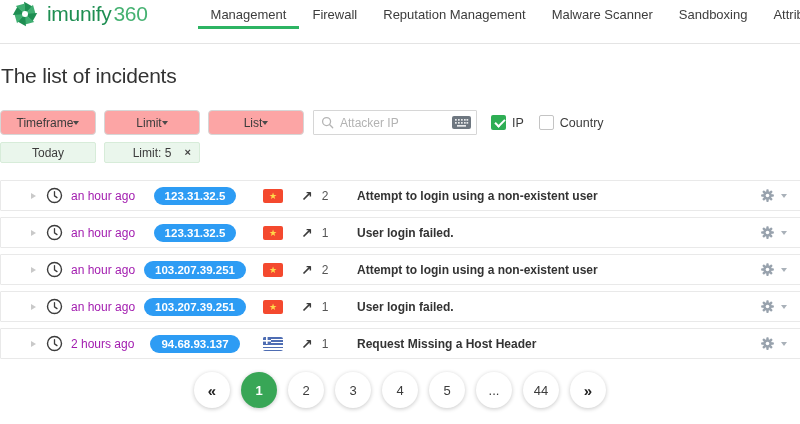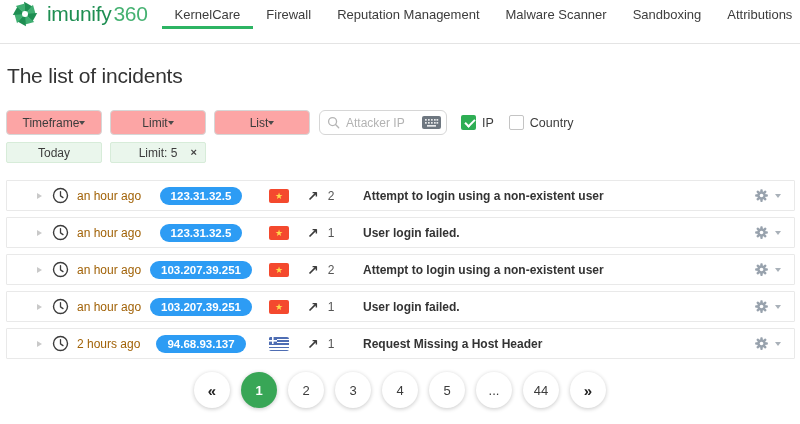--- a/index.html
+++ b/index.html
@@ -1,45 +1,45 @@
 <!DOCTYPE html>
 <html><head>
 <meta charset="utf-8">
 <style>
   * { box-sizing: border-box; margin: 0; padding: 0; }
   html, body { width: 800px; height: 424px; background: #fff; overflow: hidden;
     font-family: "Liberation Sans", "DejaVu Sans", sans-serif; color: #3c3c3c; }
 
   
   .header { height: 44px; display: flex; align-items: stretch;
-    border-bottom: 1px solid #e4e4e4; padding: 0 14px 15px 10px; background: #fff; }
+    border-bottom: 1px solid #e4e4e4; padding: 0 14px 15px 10px; background: #fff; gap: 36px; }
   .logo { display: flex; align-items: center; gap: 7px; margin-right: 14px; }
   .logo-text { font-size: 21px; letter-spacing: -0.3px; color: #1e8e52; font-weight: 500; }
   .logo-text .suffix { color: #45b171; font-weight: 400; margin-left: 2px; }
   .nav { display: flex; align-items: stretch; }
   .nav-item { display: flex; align-items: center; padding: 0 13px; font-size: 13px;
     color: #3c3c3c; cursor: pointer; position: relative; white-space: nowrap; }
   .nav-item.active { font-weight: 400; }
   .nav-item.active::after { content: ""; position: absolute; left: 0; right: 0; bottom: -1px;
     height: 3px; background: #2db463; }
   .nav-item.disabled { color: #404040; cursor: default; }
 
   
-  .main { padding: 0 6px; }
+  .main { padding: 0 0; }
   .page-title { font-size: 21px; font-weight: 400; color: #333; margin: 18px 0 0 1px;
     line-height: 27px; letter-spacing: -0.2px; }
 
   
   .filter-row { display: flex; align-items: center; margin-top: 21px; }
   .filter-btn { width: 96px; height: 25px; background: #fca5a5; border: 1px solid #d6d6d6;
     border-radius: 4px; display: flex; align-items: center; justify-content: center;
     font-size: 12px; color: #3c3c3c; cursor: pointer; margin-right: 8px; }
   .caret-down { width: 0; height: 0; border-left: 3.5px solid transparent;
     border-right: 3.5px solid transparent; border-top: 4px solid #4a4a4a; margin-top: 1px; }
-  .search-box { width: 128px; height: 25px; border: 1px solid #d6d6d6; border-radius: 6px;
+  .search-box { width: 164px; height: 25px; border: 1px solid #d6d6d6; border-radius: 1px;
     display: flex; align-items: center; padding: 0 5px 0 7px; margin-left: 1px; background: #fff; }
   .search-box input { border: none; outline: none; flex: 1; min-width: 0; font-size: 12px;
     color: #444; margin-left: 6px; font-family: inherit; }
   .search-box input::placeholder { color: #b3b3b3; }
   .kbd-icon { flex: none; cursor: pointer; }
   .checkboxes { display: flex; align-items: center; gap: 15px; margin-left: 14px; text-align: center; }
   .checkbox { display: flex; align-items: center; gap: 6px; font-size: 12.5px; cursor: pointer; }
   .box { width: 15px; height: 15px; border-radius: 2px; position: relative; }
   .box.checked { background: #2eae54; }
   .box.checked::after { content: ""; position: absolute; left: 3.5px; top: 3.5px; width: 8px;
@@ -56,21 +56,21 @@
     font-size: 11px; font-weight: bold; color: #444; cursor: pointer; line-height: 1; }
 
   
   .rows { margin-top: 17px; }
   .row { height: 31px; border: 1px solid #e9e9e9; background: #fff; border-radius: 1px;
     display: flex; align-items: center; margin: 0 -1px 6px 0; padding: 0 13px 0 30px; }
   .expander { width: 0; height: 0; border-top: 3.5px solid transparent;
     border-bottom: 3.5px solid transparent; border-left: 5px solid #c9c9c9;
     margin-right: 10px; cursor: pointer; flex: none; }
   .clock { flex: none; margin-right: 8px; }
-  .time { width: 58px; font-size: 12px; color: #a16207; flex: none; white-space: nowrap; }
+  .time { width: 58px; font-size: 12px; color: #a21caf; flex: none; white-space: nowrap; }
   .ip-cell { width: 104px; flex: none; display: flex; justify-content: center; margin-left: 14px; }
   .ip-pill { background: #2d9cf4; color: #fff; font-size: 11.5px; font-weight: bold;
     padding: 3px 11px; border-radius: 11px; white-space: nowrap; cursor: pointer; }
   .flag { width: 20px; height: 14px; border-radius: 2px; position: relative; flex: none;
     margin-left: 16px; overflow: hidden; }
   .flag-vn { background: #f4492e; }
   .flag-vn::after { content: "★"; position: absolute; left: 50%; top: 50%;
     transform: translate(-50%, -54%); color: #ffd94a; font-size: 9px; }
   .flag-gr { background: repeating-linear-gradient(180deg, #4e6db3 0 1.6px, #fff 1.6px 3.2px); }
   .flag-gr::before { content: ""; position: absolute; left: 0; top: 0; width: 8px; height: 7.6px;
@@ -115,21 +115,21 @@
           <path d="M16 16 L15 3 L24 8 Z" fill="#3fae71" transform="rotate(315 16 16)"></path>
           <circle cx="16" cy="16" r="3.2" fill="#fff"></circle>
         </g>
       </svg>
     </span>
     <span class="logo-text">
       <span>imunify</span><span class="suffix">360</span>
     </span>
   </div>
   <nav class="nav" id="nav">
-      <div class="nav-item active">KernelCare</div>
+      <div class="nav-item active">Management</div>
       <div class="nav-item">Firewall</div>
       <div class="nav-item">Reputation Management</div>
       <div class="nav-item">Malware Scanner</div>
       <div class="nav-item disabled">Sandboxing</div>
       <div class="nav-item">Attributions</div>
     </nav>
 
 </div>
 
 <div class="main">

